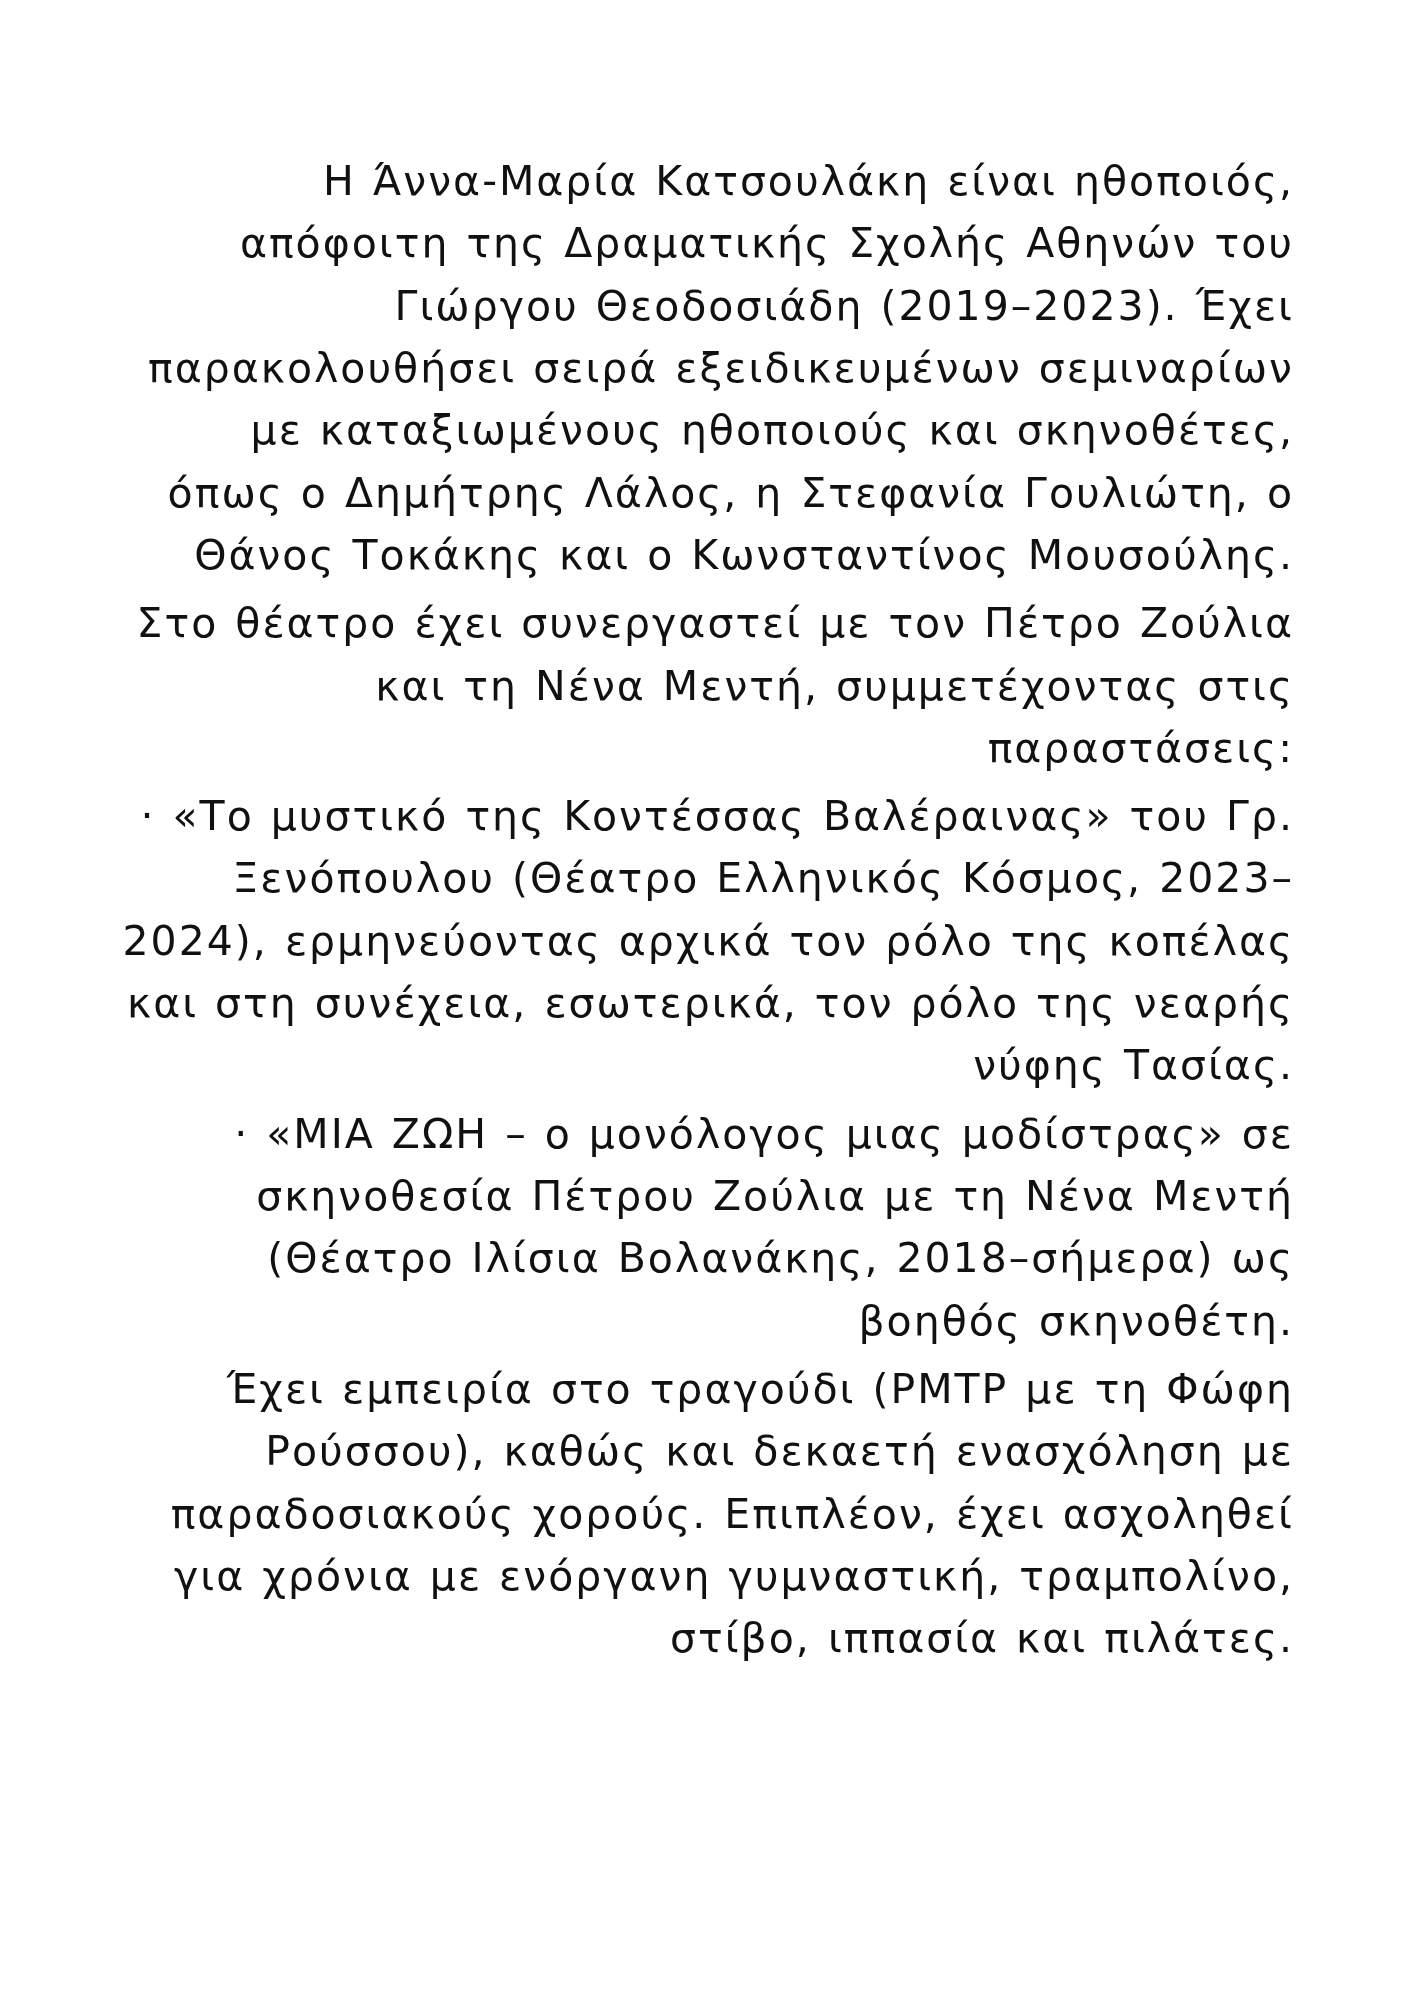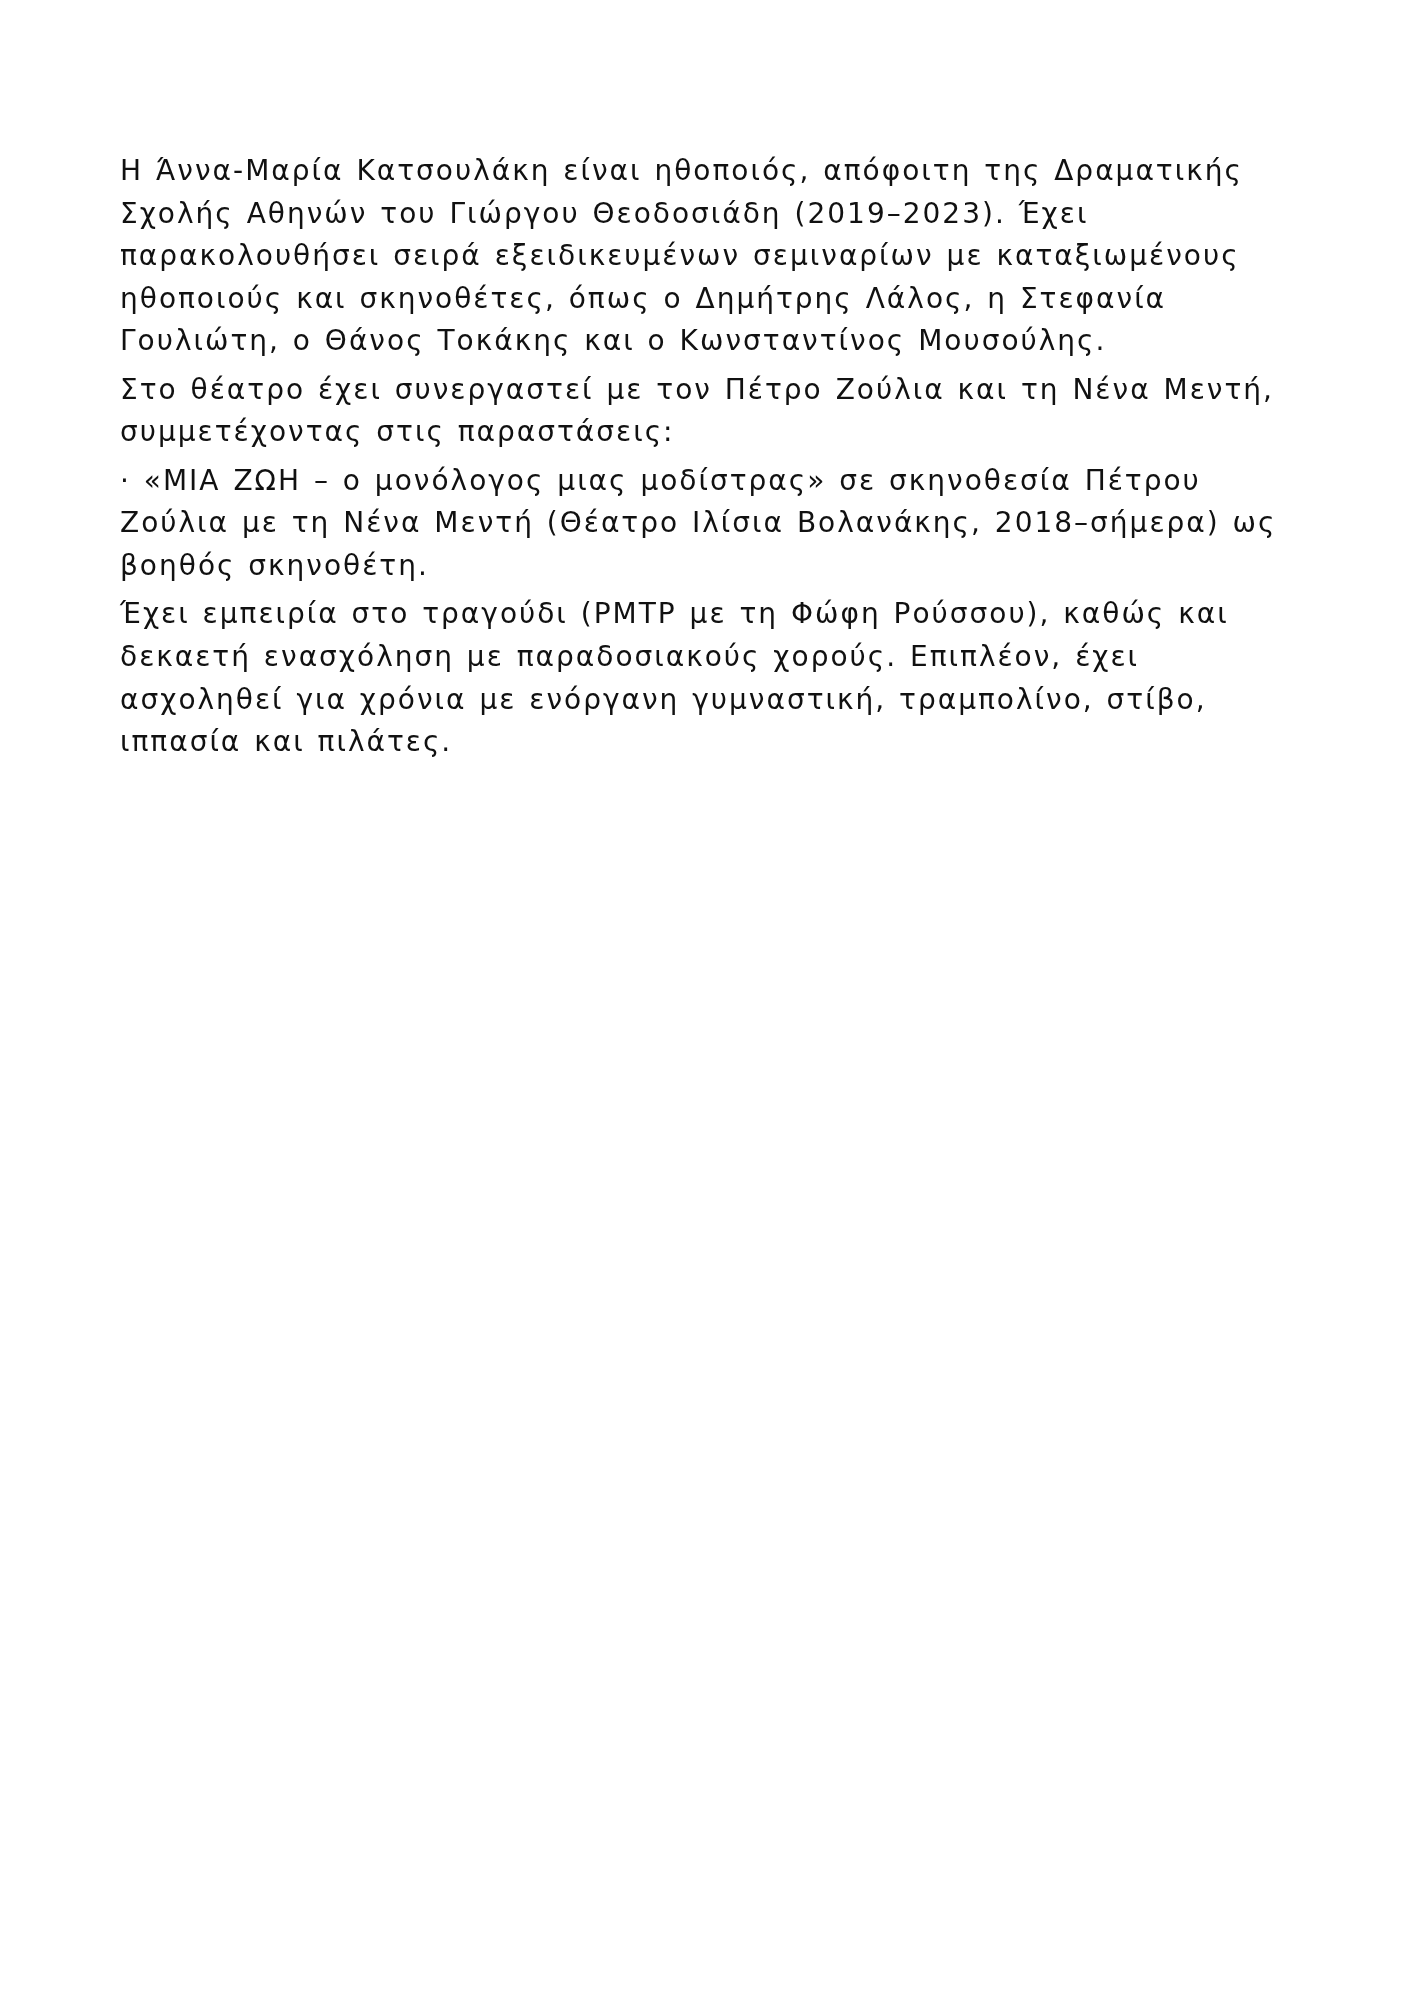--- a/index.html
+++ b/index.html
@@ -15,38 +15,39 @@
   }
   .page {
     box-sizing: border-box;
     width: 1414px;
     height: 2000px;
     padding: 150px 120px 60px 120px;
     background: #ffffff;
     display: block;
   }
   .bio {
-    text-align: left;
-    font-size: 28px;
+    text-align: right;
+    font-size: 41px;
     line-height: 1.52;
     letter-spacing: 2.0px;
     word-spacing: 2px;
     color: #111111;
   }
   .bio p {
     margin: 0;
     padding: 0;
   }
   .bio p + p {
     margin-top: 6px;
   }
 </style>
 </head>
 <body>
 
 <div class="page">
   <div class="bio">
     <p>Η Άννα-Μαρία Κατσουλάκη είναι ηθοποιός, απόφοιτη της Δραματικής Σχολής Αθηνών του Γιώργου Θεοδοσιάδη (2019–2023). Έχει παρακολουθήσει σειρά εξειδικευμένων σεμιναρίων με καταξιωμένους ηθοποιούς και σκηνοθέτες, όπως ο Δημήτρης Λάλος, η Στεφανία Γουλιώτη, ο Θάνος Τοκάκης και ο Κωνσταντίνος Μουσούλης.</p>
     <p>Στο θέατρο έχει συνεργαστεί με τον Πέτρο Ζούλια και τη Νένα Μεντή, συμμετέχοντας στις παραστάσεις:</p>
+    <p>· «Το μυστικό της Κοντέσσας Βαλέραινας» του Γρ. Ξενόπουλου (Θέατρο Ελληνικός Κόσμος, 2023–2024), ερμηνεύοντας αρχικά τον ρόλο της κοπέλας και στη συνέχεια, εσωτερικά, τον ρόλο της νεαρής νύφης Τασίας.</p>
     <p>· «ΜΙΑ ΖΩΗ – ο μονόλογος μιας μοδίστρας» σε σκηνοθεσία Πέτρου Ζούλια με τη Νένα Μεντή (Θέατρο Ιλίσια Βολανάκης, 2018–σήμερα) ως βοηθός σκηνοθέτη.</p>
     <p>Έχει εμπειρία στο τραγούδι (PMTP με τη Φώφη Ρούσσου), καθώς και δεκαετή ενασχόληση με παραδοσιακούς χορούς. Επιπλέον, έχει ασχοληθεί για χρόνια με ενόργανη γυμναστική, τραμπολίνο, στίβο, ιππασία και πιλάτες.</p>
   </div>
 </div>
 
 </body></html>

